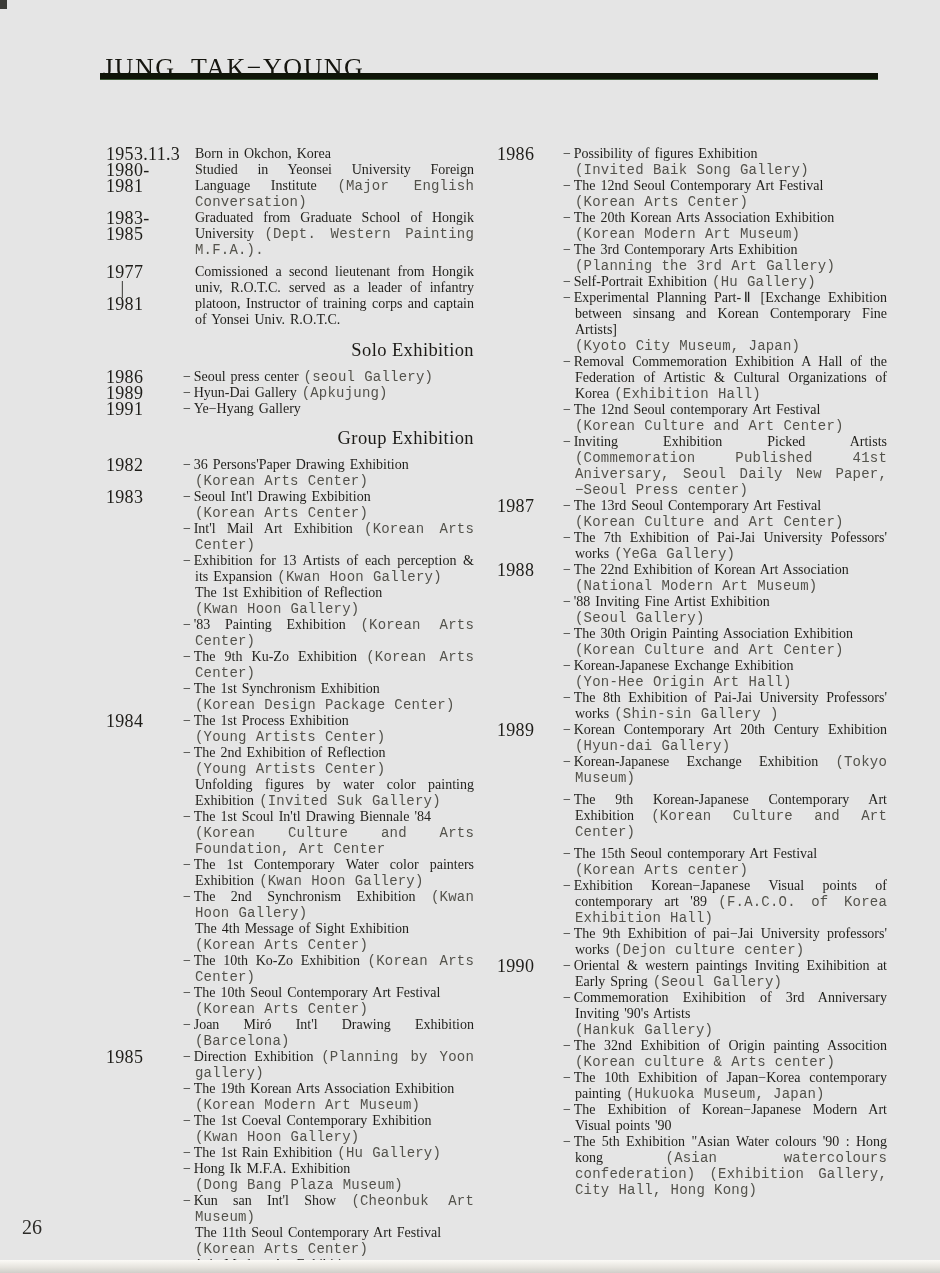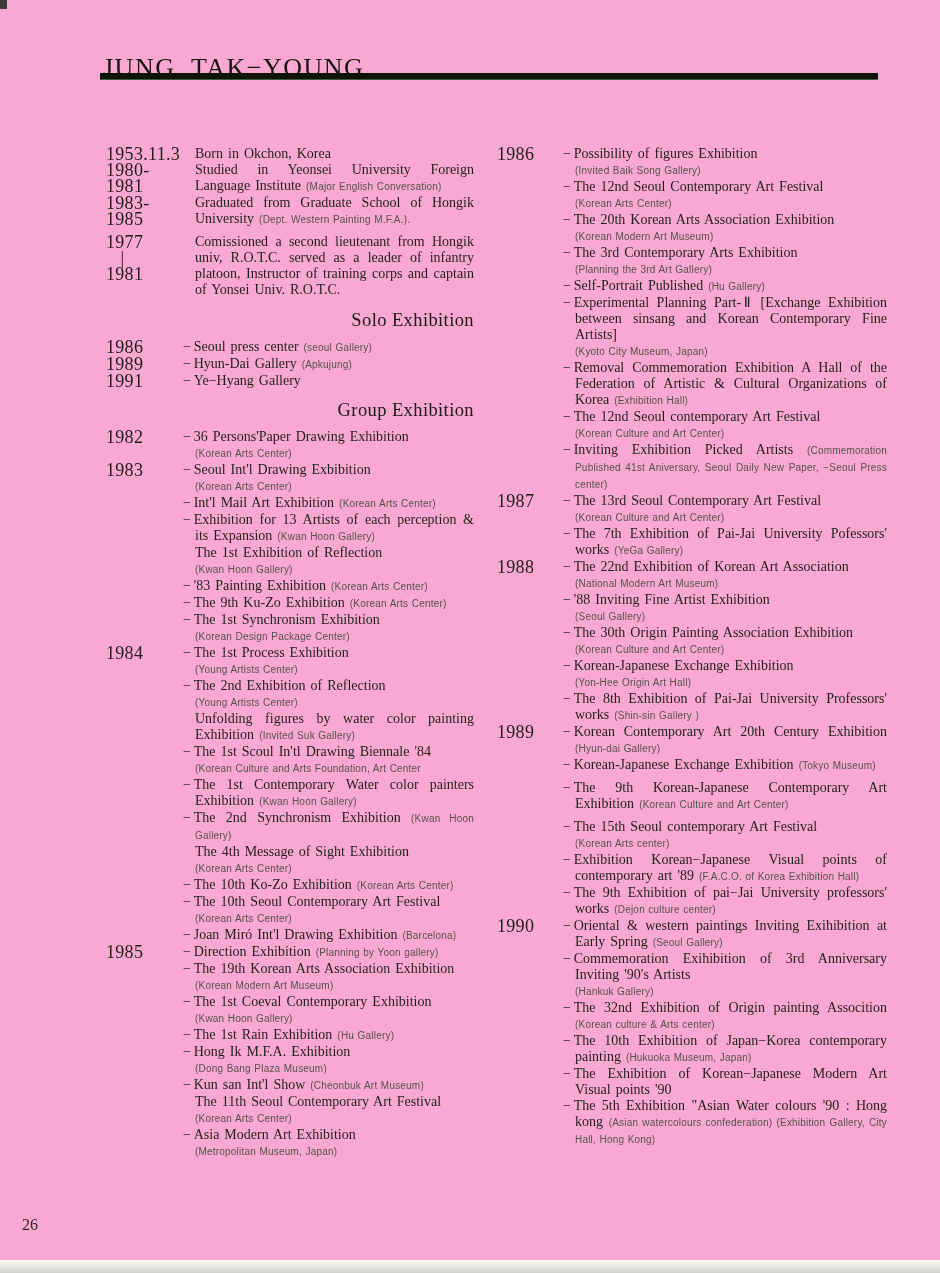--- a/index.html
+++ b/index.html
@@ -1,18 +1,18 @@
 <!DOCTYPE html>
 <html><head>
 <meta charset="utf-8">
 <style>
   html,body { margin:0; padding:0; background:#b9b8b4; }
   .page {
     position:relative; width:940px; height:1273px;
-    background:#f9a8d4;
+    background:#e5e5e5;
     font-family:"Liberation Serif", serif;
     color:#22211d; overflow:hidden;
   }
   .corner-mark { position:absolute; top:0; left:0; width:7px; height:9px; background:#3b3b37; }
   .title {
     position:absolute; left:103px; top:36px;
     font-size:26px; letter-spacing:1.5px; font-weight:500; color:#15150f;
     white-space:nowrap;
   }
   .rule { position:absolute; left:100px; top:73px; width:778px; height:6px; background:#0f1408; border-bottom:1px solid #3c5a36; }
@@ -28,30 +28,30 @@
   .col-right .year { flex:0 0 66px; width:66px; }
   .items { flex:1; min-width:0; }
   .item {
     font-size:14px; line-height:16px; text-align:justify;
     padding-left:12px; word-spacing:1.5px; color:#201f1b;
   }
   .item.dashed { text-indent:-12px; }
   .item.gap { margin-top:6px; }
   .dash-mark { display:inline; }
   .note {
-    font-family:Liberation Sans, sans-serif;
-    font-size:10px; color:#53524b; letter-spacing:0.2px; word-spacing:0.5px;
+    font-family:Liberation Mono, monospace;
+    font-size:14px; color:#53524b; letter-spacing:0.2px; word-spacing:0.5px;
     font-weight:400;
   }
   .heading {
     font-size:18.5px; font-weight:500; color:#1b1a16;
     margin:11px 0 8px -6px; letter-spacing:0.4px;text-align:right;
   }
   .heading.first { margin-top:12px; }
-  .page-number { position:absolute; left:22px; top:1216px; font-size:16px; color:#2c2b28; }
+  .page-number { position:absolute; left:22px; top:1216px; font-size:20px; color:#2c2b28; }
   .bottom-edge {
     position:absolute; left:0; bottom:0; width:100%; height:13px;
     background:linear-gradient(180deg,#fbfaf6 0%, #e6e4de 55%, #d0cfca 100%);
   }
 </style>
 </head>
 <body>
 
 <div class="page">
   <div class="corner-mark"></div>
@@ -162,21 +162,21 @@
 
   <div class="col col-right">
     <div id="group-right-rows">
         <div class="row">
           <div class="year">1986</div>
           <div class="items">
             <div class="item dashed"><span class="dash-mark">− </span><span class="main">Possibility of figures Exhibition</span><br><span class="note">(Invited Baik Song Gallery)</span></div>
             <div class="item dashed"><span class="dash-mark">− </span><span class="main">The 12nd Seoul Contemporary Art Festival</span><br><span class="note">(Korean  Arts  Center)</span></div>
             <div class="item dashed"><span class="dash-mark">− </span><span class="main">The 20th Korean Arts Association Exhibition</span><br><span class="note">(Korean Modern Art Museum)</span></div>
             <div class="item dashed"><span class="dash-mark">− </span><span class="main">The 3rd Contemporary Arts Exhibition</span><br><span class="note">(Planning the 3rd Art Gallery)</span></div>
-            <div class="item dashed"><span class="dash-mark">− </span><span class="main">Self-Portrait Published</span> <span class="note">(Hu Gallery)</span></div>
+            <div class="item dashed"><span class="dash-mark">− </span><span class="main">Self-Portrait Exhibition</span> <span class="note">(Hu Gallery)</span></div>
             <div class="item dashed"><span class="dash-mark">− </span><span class="main">Experimental Planning Part-Ⅱ [Exchange Exhibition between sinsang and Korean Contemporary Fine Artists]</span><br><span class="note">(Kyoto City Museum, Japan)</span></div>
             <div class="item dashed"><span class="dash-mark">− </span><span class="main">Removal Commemoration Exhibition A Hall of the Federation of Artistic &amp; Cultural Organizations of Korea</span> <span class="note">(Exhibition Hall)</span></div>
             <div class="item dashed"><span class="dash-mark">− </span><span class="main">The 12nd Seoul contemporary Art Festival</span><br><span class="note">(Korean Culture and Art Center)</span></div>
             <div class="item dashed"><span class="dash-mark">− </span><span class="main">Inviting Exhibition Picked Artists</span> <span class="note">(Commemoration Published 41st Aniversary, Seoul Daily New Paper, −Seoul Press center)</span></div>
           </div>
         </div>
         <div class="row">
           <div class="year">1987</div>
           <div class="items">
             <div class="item dashed"><span class="dash-mark">− </span><span class="main">The 13rd Seoul Contemporary Art Festival</span><br><span class="note">(Korean Culture and Art Center)</span></div>

